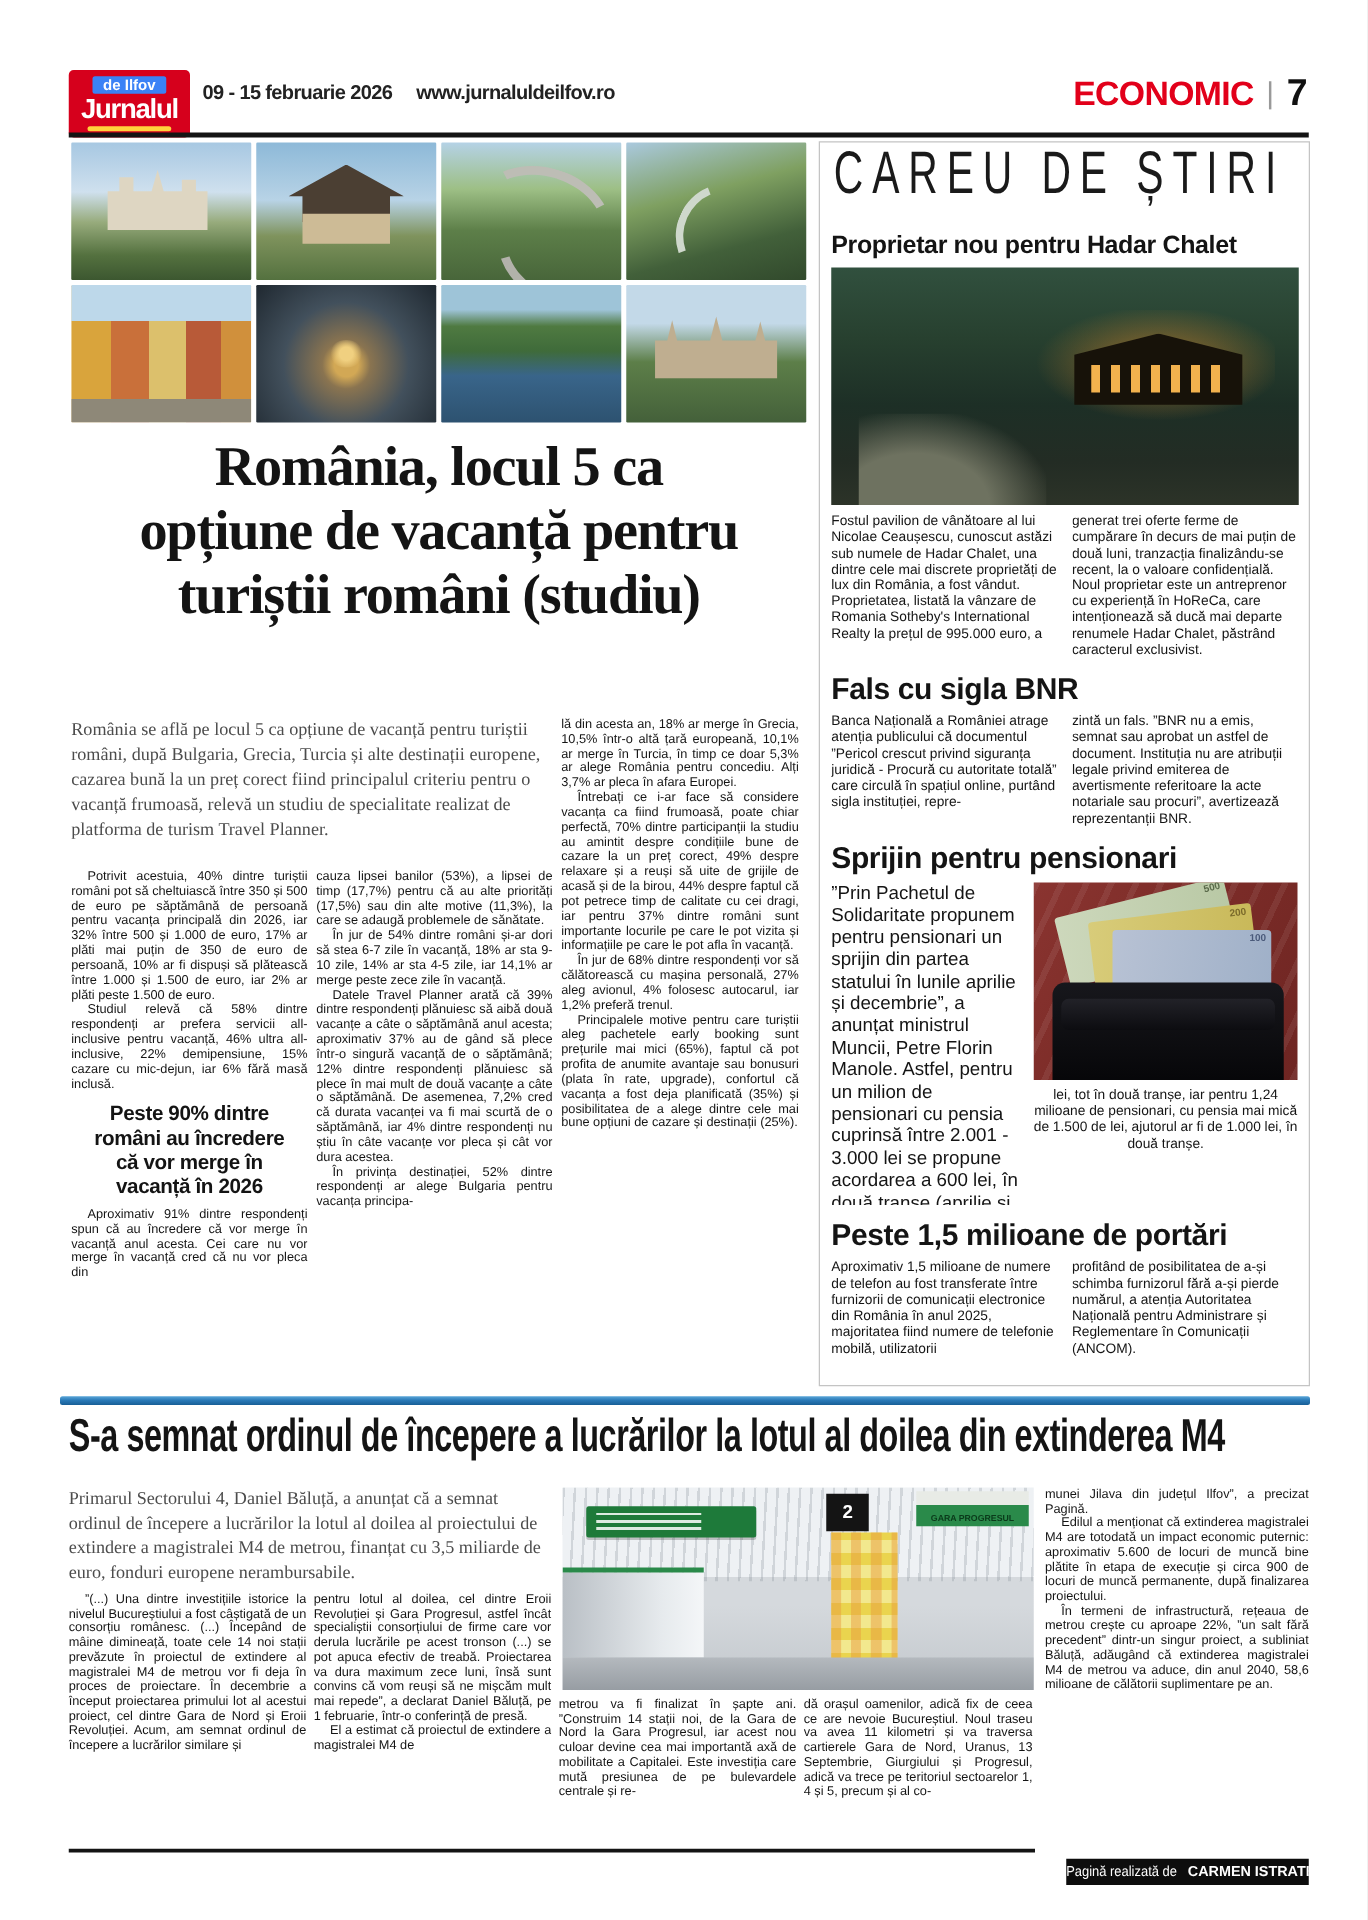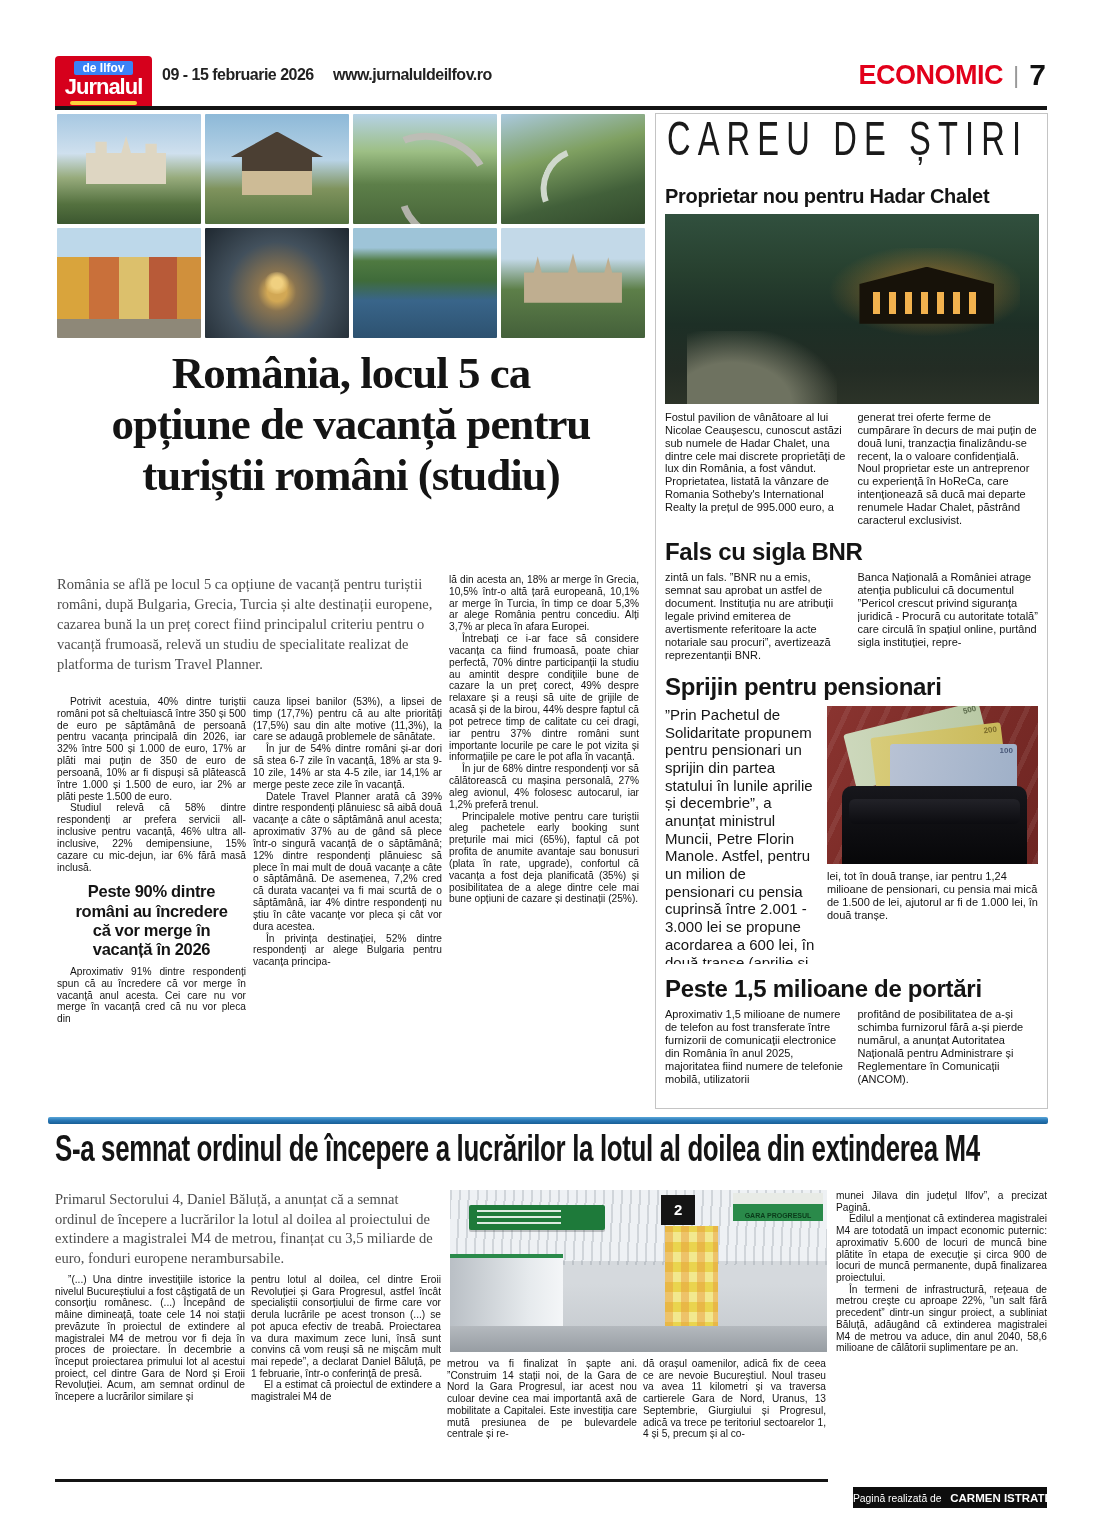--- a/index.html
+++ b/index.html
@@ -102,21 +102,21 @@
   .wallet::before{content:"";position:absolute;left:4%;top:16%;width:92%;height:30%;
       background:linear-gradient(180deg,#222228,#0c0c10);border-radius:6px;}
   .note{position:absolute;border-radius:3px;font-size:8px;font-weight:bold;display:flex;
       align-items:flex-start;justify-content:flex-end;padding:2px 4px;box-sizing:border-box;}
   .n500{left:10%;top:7%;width:66%;height:36%;background:linear-gradient(100deg,#cdd8bc,#b8c8a4);
       color:#5a6a4a;transform:rotate(-14deg);}
   .n200{left:22%;top:15%;width:62%;height:34%;background:linear-gradient(100deg,#d8cc7a,#c8b858);
       color:#7a6a2a;transform:rotate(-7deg);}
   .n100{left:30%;top:24%;width:60%;height:33%;background:linear-gradient(100deg,#b8c2d4,#9fb0c8);
       color:#4a5a7a;transform:rotate(0deg);}
-  .pens-below{font-size:11px;line-height:1.18;margin-top:6px;color:#141414;}
+  .pens-below{font-size:11px;line-height:1.18;margin-top:6px;color:#141414;text-align:center;}
 
   
   .blue-bar{left:48px;top:1117px;width:1000px;height:7px;
       background:linear-gradient(180deg,#5aa6d8 0%,#2a7ab8 45%,#175e96 100%);border-radius:2px;}
   .b-headline-wrap{left:55px;top:1128px;width:992px;height:48px;overflow:visible;}
   .b-headline{display:inline-block;font-size:37px;font-weight:bold;color:#141414;white-space:nowrap;
       transform:scaleX(0.70);transform-origin:0 50%;letter-spacing:-0.5px;}
   .b-intro{left:55px;top:1190px;width:388px;font-size:14.5px;line-height:1.36;color:#4c4c4c;font-family:Liberation Serif, serif;}
   .b-col{font-size:10.2px;line-height:1.15;text-align:justify;color:#141414;overflow:hidden;}
   .b-col p{margin:0;text-indent:13px;}
@@ -228,24 +228,24 @@
           <p class="noindent">Fostul pavilion de vânătoare al lui Nicolae Ceaușescu, cunoscut astăzi sub numele de Hadar Chalet, una dintre cele mai discrete proprietăți de lux din România, a fost vândut. Proprietatea, listată la vânzare de Romania Sotheby's International Realty la prețul de 995.000 euro, a</p>
         </div>
       <div class="sb-col">
           <p class="noindent">generat trei oferte ferme de cumpărare în decurs de mai puțin de două luni, tranzacția finalizându-se recent, la o valoare confidențială. Noul proprietar este un antreprenor cu experiență în HoReCa, care intenționează să ducă mai departe renumele Hadar Chalet, păstrând caracterul exclusivist.</p>
         </div>
     </div>
 
     <h2 class="sb-h2 big">Fals cu sigla BNR</h2>
     <div class="sb-cols">
       <div class="sb-col">
+          <p class="noindent">Banca Națională a României atrage atenția publicului că documentul ”Pericol crescut privind siguranța juridică - Procură cu autoritate totală” care circulă în spațiul online, purtând sigla instituției, repre-</p>
+        </div>
+      <div class="sb-col">
           <p class="noindent">zintă un fals. ”BNR nu a emis, semnat sau aprobat un astfel de document. Instituția nu are atribuții legale privind emiterea de avertismente referitoare la acte notariale sau procuri”, avertizează reprezentanții BNR.</p>
-        </div>
-      <div class="sb-col">
-          <p class="noindent">Banca Națională a României atrage atenția publicului că documentul ”Pericol crescut privind siguranța juridică - Procură cu autoritate totală” care circulă în spațiul online, purtând sigla instituției, repre-</p>
         </div>
     </div>
 
     <h2 class="sb-h2 big">Sprijin pentru pensionari</h2>
     <div class="pens-row">
       <div class="pens-left">”Prin Pachetul de Solidaritate propunem pentru pensionari un sprijin din partea statului în lunile aprilie și decembrie”, a anunțat ministrul Muncii, Petre Florin Manole. Astfel, pentru un milion de pensionari cu pensia cuprinsă între 2.001 - 3.000 lei se propune acordarea a 600 lei, în două tranșe (aprilie și decembrie 2026), pentru 620.000 de pensionari cu pensia între 1.501 și 2.000 lei sprijinul ar urma să fie de 800 de</div>
       <div class="pens-right">
         <div class="wallet-photo">
           <div class="note n500">500</div>
           <div class="note n200">200</div>
@@ -255,21 +255,21 @@
         <div class="pens-below">lei, tot în două tranșe, iar pentru 1,24 milioane de pensionari, cu pensia mai mică de 1.500 de lei, ajutorul ar fi de 1.000 lei, în două tranșe.</div>
       </div>
     </div>
 
     <h2 class="sb-h2 big">Peste 1,5 milioane de portări</h2>
     <div class="sb-cols">
       <div class="sb-col">
           <p class="noindent">Aproximativ 1,5 milioane de numere de telefon au fost transferate între furnizorii de comunicații electronice din România în anul 2025, majoritatea fiind numere de telefonie mobilă, utilizatorii</p>
         </div>
       <div class="sb-col">
-          <p class="noindent">profitând de posibilitatea de a-și schimba furnizorul fără a-și pierde numărul, a anunțat Autoritatea Națională pentru Administrare și Reglementare în Comunicații (ANCOM).</p>
+          <p class="noindent">profitând de posibilitatea de a-și schimba furnizorul fără a-și pierde numărul, a atenția Autoritatea Națională pentru Administrare și Reglementare în Comunicații (ANCOM).</p>
         </div>
     </div>
   </div>
 
   <div class="abs blue-bar"></div>
   <div class="abs b-headline-wrap">
     <span class="b-headline">S-a semnat ordinul de începere a lucrărilor la lotul al doilea din extinderea M4</span>
   </div>
   <div class="abs b-intro">Primarul Sectorului 4, Daniel Băluță, a anunțat că a semnat ordinul de începere a lucrărilor la lotul al doilea al proiectului de extindere a magistralei M4 de metrou, finanțat cu 3,5 miliarde de euro, fonduri europene nerambursabile.</div>
 

